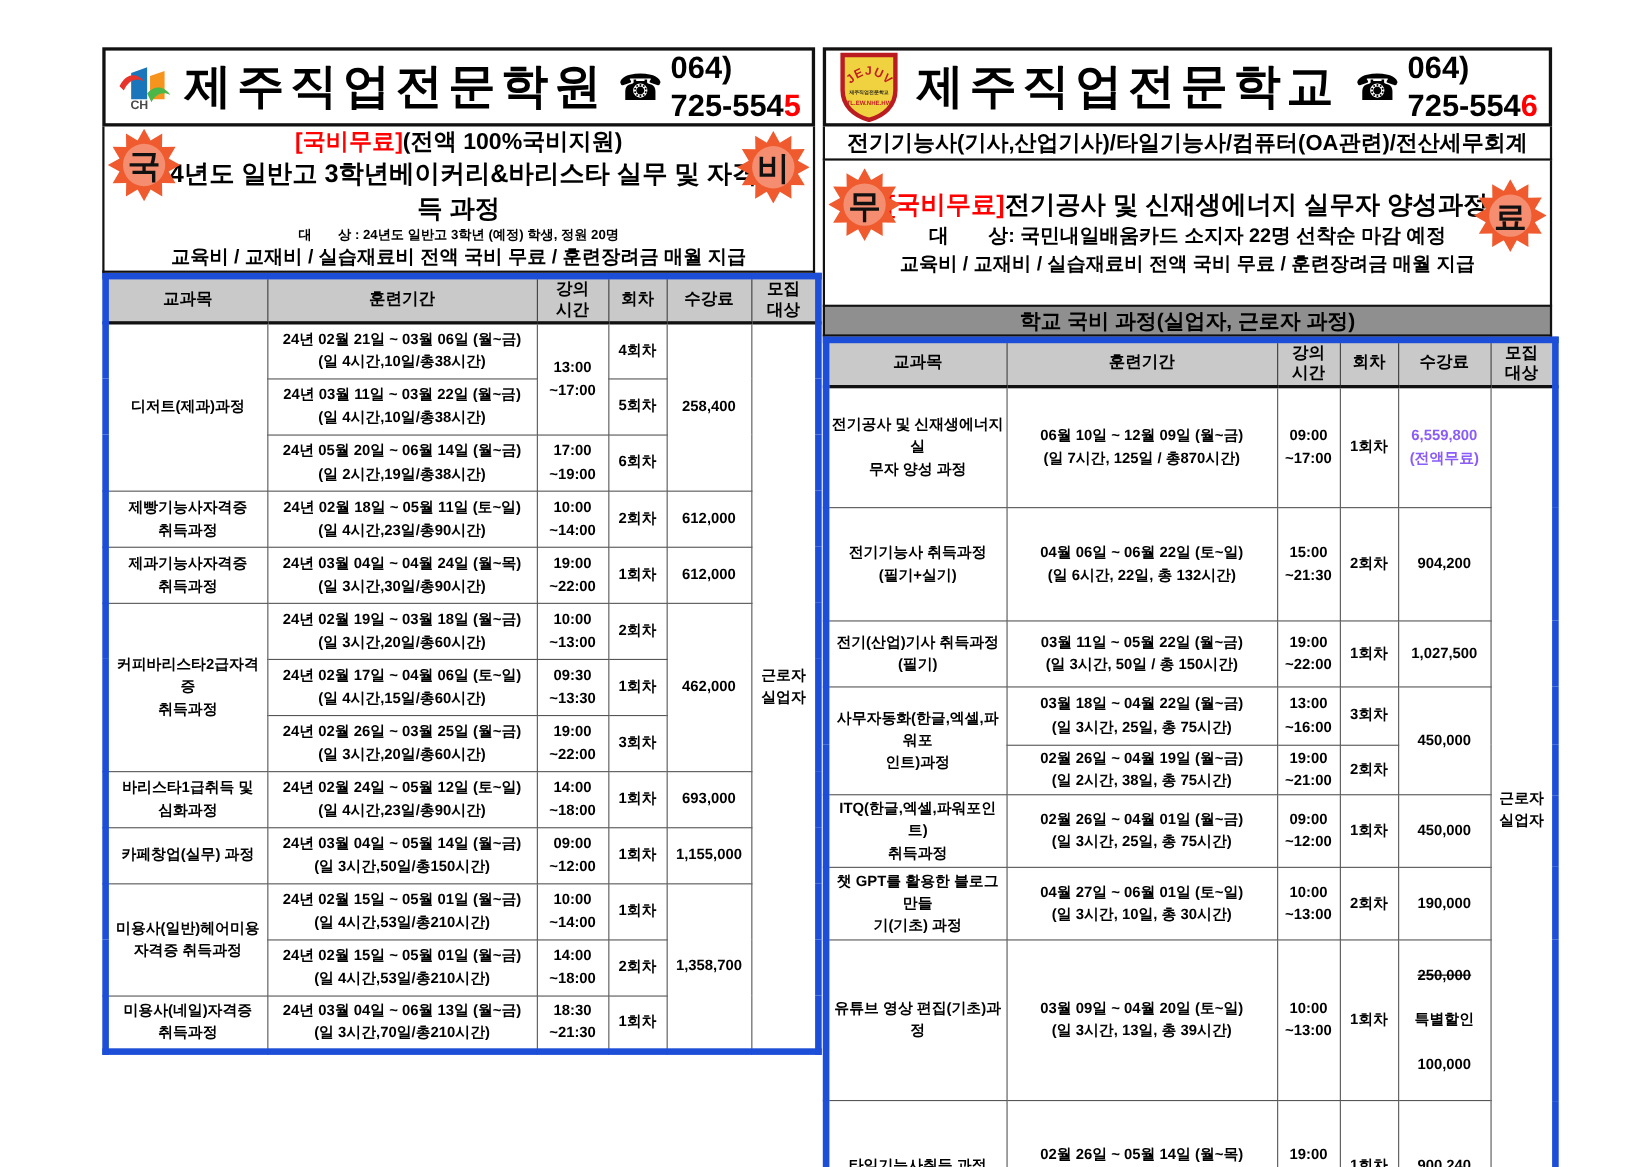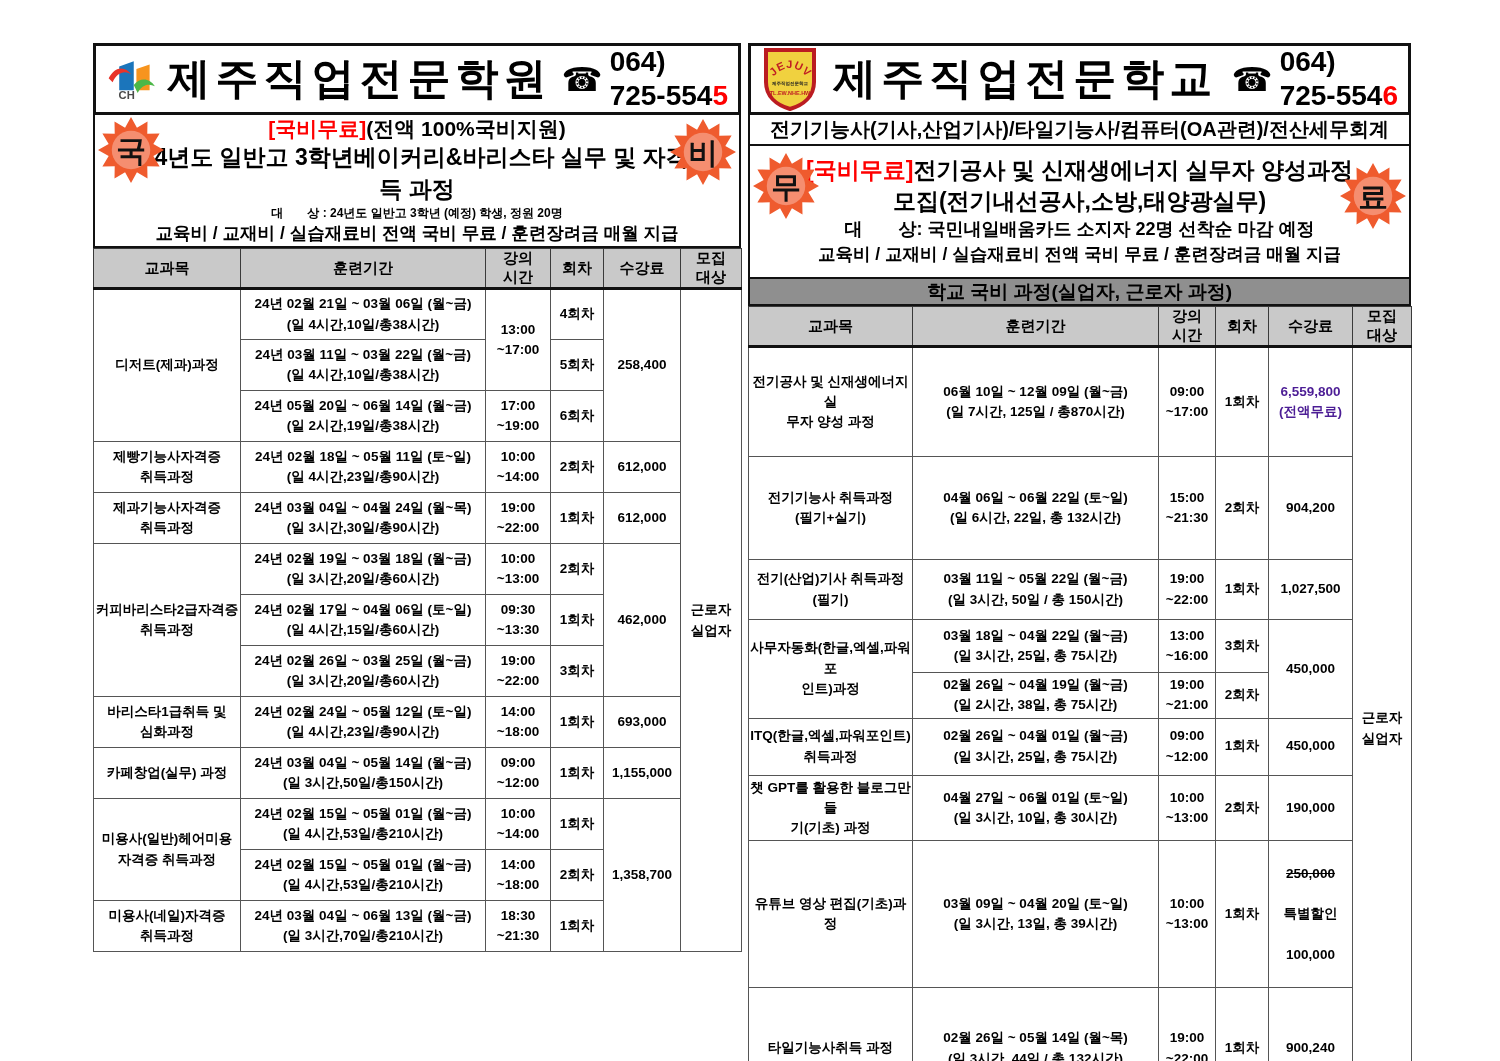--- a/index.html
+++ b/index.html
@@ -36,27 +36,27 @@
 
   .burst { position:absolute; width:66px; height:66px; }
   .burst-tl { left:3px; top:2px; }
   .burst-tr { right:3px; top:4px; }
   #panel-right .burst-tl { top:7px; }
   #panel-right .burst-tr { top:17px; }
 
   .bar { height:27px; background:#8f8f8f; border:2px solid #111; border-top:none;
     display:flex; align-items:center; justify-content:center; font-size:19px; }
 
-  table.sched { border-collapse:collapse; table-layout:fixed; width:100%; border:1px solid #1d4ed8; }
+  table.sched { border-collapse:collapse; table-layout:fixed; width:100%; border:6px solid #1d4ed8; }
   .sched th { background:#c9c9c9; border:1px solid #3a3a3a; border-bottom:3px solid #111;
     font-size:15px; height:40px; white-space:pre-line; line-height:1.25; font-weight:700; }
   .sched td { border:1px solid #555; text-align:center; vertical-align:middle;
     white-space:pre-line; font-size:13.5px; line-height:1.5; padding:2px 1px; font-weight:700; }
   #panel-left .sched tbody tr { height:51px; }
-  .fee-red { color:#4c1d95; }
+  .fee-red { color:#8b5cf6; }
   .fee-stack { line-height:1.35; }
   .strike { text-decoration:line-through; }
   .rh1{height:110px;margin-top:37px;} .rh2{height:103px;} .rh3{height:60px;} .rh4{height:53px;} .rh5{height:45px;}
   .rh6{height:57px;} .rh7{height:55px;} .rh8{height:65px;} .rh9{height:122px;}
 </style>
 </head>
 <body>
 
 <div class="panel" id="panel-left">
 
@@ -266,21 +266,20 @@
       <polygon points="60,30 50.3,35.4 56,45 44.8,44.8 45,56 35.4,50.3 30,60 24.6,50.3 15,56 15.2,44.8 4,45 9.7,35.4 0,30 9.7,24.6 4,15 15.2,15.2 15,4 24.6,9.7 30,0 35.4,9.7 45,4 44.8,15.2 56,15 50.3,24.6" fill="#ef5b2e"></polygon>
       <circle cx="30" cy="30" r="17.5" fill="#f58e70"></circle>
       <text x="30" y="40" text-anchor="middle" font-size="27" font-weight="bold" fill="#111">무</text>
     </svg>
     <svg class="burst burst-tr" viewBox="0 0 60 60">
       <polygon points="60,30 50.3,35.4 56,45 44.8,44.8 45,56 35.4,50.3 30,60 24.6,50.3 15,56 15.2,44.8 4,45 9.7,35.4 0,30 9.7,24.6 4,15 15.2,15.2 15,4 24.6,9.7 30,0 35.4,9.7 45,4 44.8,15.2 56,15 50.3,24.6" fill="#ef5b2e"></polygon>
       <circle cx="30" cy="30" r="17.5" fill="#f58e70"></circle>
       <text x="30" y="40" text-anchor="middle" font-size="27" font-weight="bold" fill="#111">료</text>
     </svg>
     <div class="info-l1"><span class="red">[국비무료]</span><span>전기공사 및 신재생에너지 실무자 양성과정</span></div>
-    <div class="info-l2">모집(전기내선공사,소방,태양광실무)</div>
     <div class="info-l3">대　　상: 국민내일배움카드 소지자 22명 선착순 마감 예정</div>
     <div class="info-l4">교육비 / 교재비 / 실습재료비 전액 국비 무료 / 훈련장려금 매월 지급</div>
   </div>
 
   <div class="bar">학교 국비 과정(실업자, 근로자 과정)</div>
 
   <table class="sched">
     <colgroup>
         <col style="width:164px">
         <col style="width:246px">

